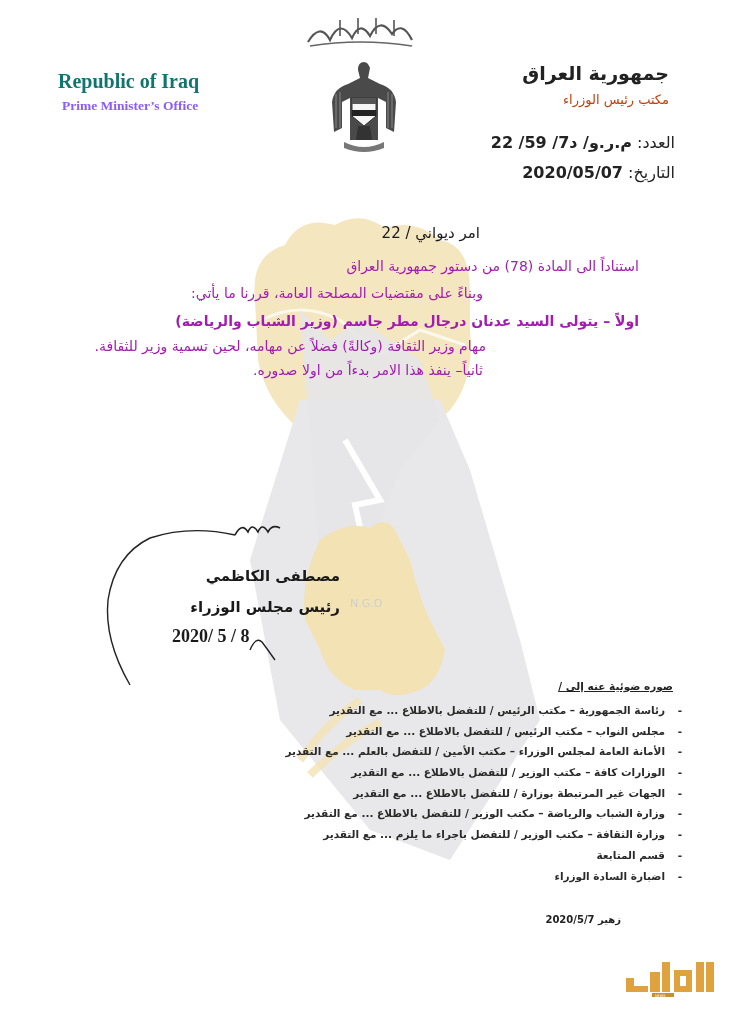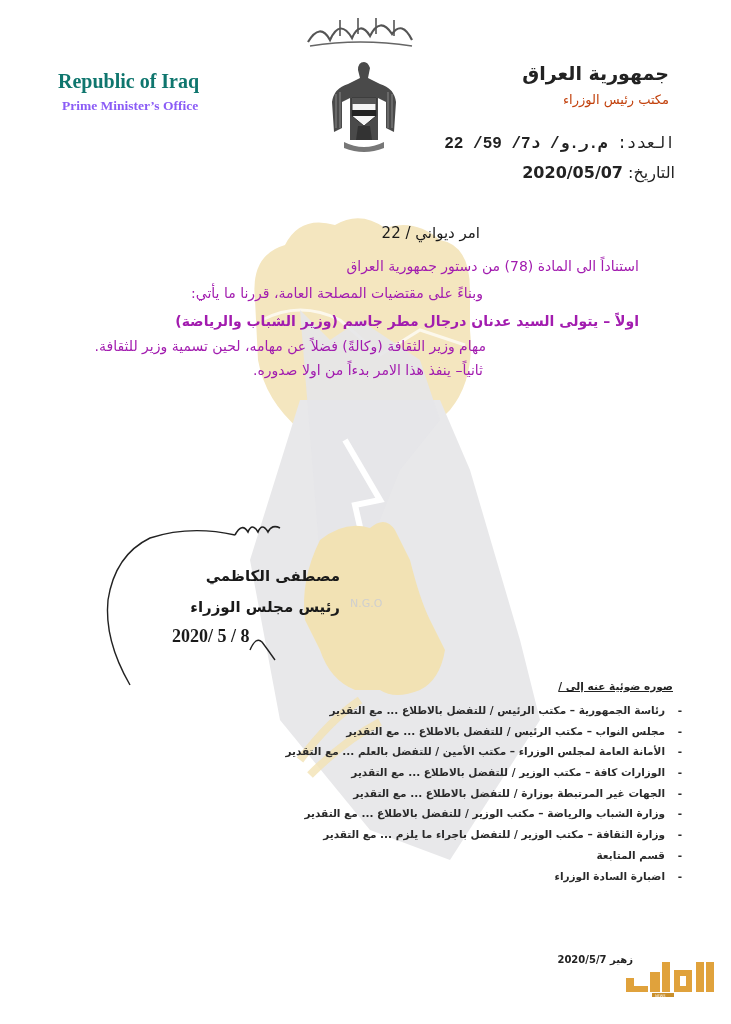--- a/index.html
+++ b/index.html
@@ -11,42 +11,42 @@
     .abs { position: absolute; }
     
     .watermark { position: absolute; left: 0; top: 0; width: 731px; height: 1024px; pointer-events: none; }
     
     .basmala { left: 300px; top: 12px; width: 120px; height: 40px; }
     .emblem { left: 328px; top: 58px; width: 72px; height: 98px; }
     .en-title { left: 58px; top: 70px; font-family: "Liberation Serif", serif; font-weight: bold; font-size: 20px; color: #0f766e; }
     .en-sub { left: 62px; top: 98px; font-family: "Liberation Serif", serif; font-weight: bold; font-size: 13.5px; color: #8b5cf6; }
     .ar-rep { right: 62px; top: 62px; font-weight: bold; font-size: 19px; direction: rtl; letter-spacing: 1px; color: #222; }
     .ar-office { right: 62px; top: 92px; font-size: 13px; direction: rtl; letter-spacing: 2px; color: #c2410c; }
-    .ref-line { right: 56px; top: 133px; direction: rtl; font-size: 16px; color: #222; font-family: Liberation Mono, monospace; }
+    .ref-line { right: 56px; top: 133px; direction: rtl; font-size: 16px; color: #222; }
     .date-line { right: 56px; top: 163px; direction: rtl; font-size: 16px; color: #222; }
     .bold { font-weight: bold; }
     
     .order-title { left: 300px; top: 196px; width: 180px; text-align: right; direction: rtl; font-size: 15px; margin-top: 28px; }
     .body-line { direction: rtl; font-size: 14px; color: #a21caf; white-space: nowrap; }
     .l1 { right: 92px; top: 258px; }
     .l2 { right: 248px; top: 285px; }
     .l3 { right: 92px; top: 313px; }
     .l4 { right: 245px; top: 338px; }
     .l5 { right: 248px; top: 362px; }
     
     .sig-curve { left: 90px; top: 510px; width: 200px; height: 200px; }
     .sig-name { left: 190px; top: 567px; width: 150px; direction: rtl; font-weight: bold; font-size: 15px; }
     .sig-title { left: 180px; top: 598px; width: 160px; direction: rtl; font-weight: bold; font-size: 15px; }
     .sig-date { left: 172px; top: 626px; font-family: "Liberation Serif", serif; font-weight: bold; font-size: 18px; }
     
     .cc-head { right: 58px; top: 680px; direction: rtl; font-size: 10.5px; font-weight: bold; text-decoration: underline; color: #222; }
     .cc-list { right: 42px; top: 700px; direction: rtl; margin: 0; padding: 0; list-style: none; }
     .cc-list li { font-size: 10.5px; font-weight: bold; color: #2a2a2a; height: 20.7px; line-height: 20.7px; white-space: nowrap; }
     .cc-list li .dash { display: inline-block; width: 18px; text-align: center; margin-left: 6px; }
-    .footer-stamp { right: 98px; top: 914px; direction: rtl; font-size: 10px; font-weight: bold; color: #222; margin-top: 40px; }
+    .footer-stamp { right: 110px; top: 914px; direction: rtl; font-size: 10px; font-weight: bold; color: #222; }
     .logo { left: 622px; top: 958px; width: 96px; height: 40px; }
   </style>
 </head>
 <body>
 
 <svg class="watermark" viewBox="0 0 731 1024">
 
   <path d="M255 300 Q250 255 285 245 Q300 215 335 225 Q360 210 385 228 Q415 218 440 240 Q470 245 470 290 L470 330 Q475 380 450 410 L430 430 L300 430 Q265 400 258 360 Z" fill="#f4e6bf"></path>
   <path d="M262 320 Q300 300 340 320 L380 355 L420 330 L465 345" stroke="#ffffff" stroke-width="3" fill="none" opacity="0.7"></path>
 

